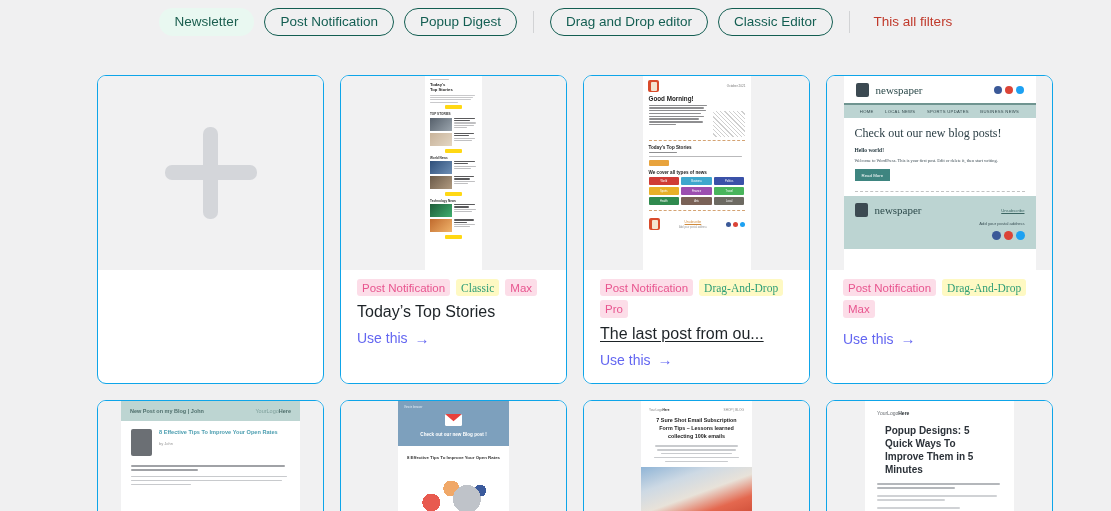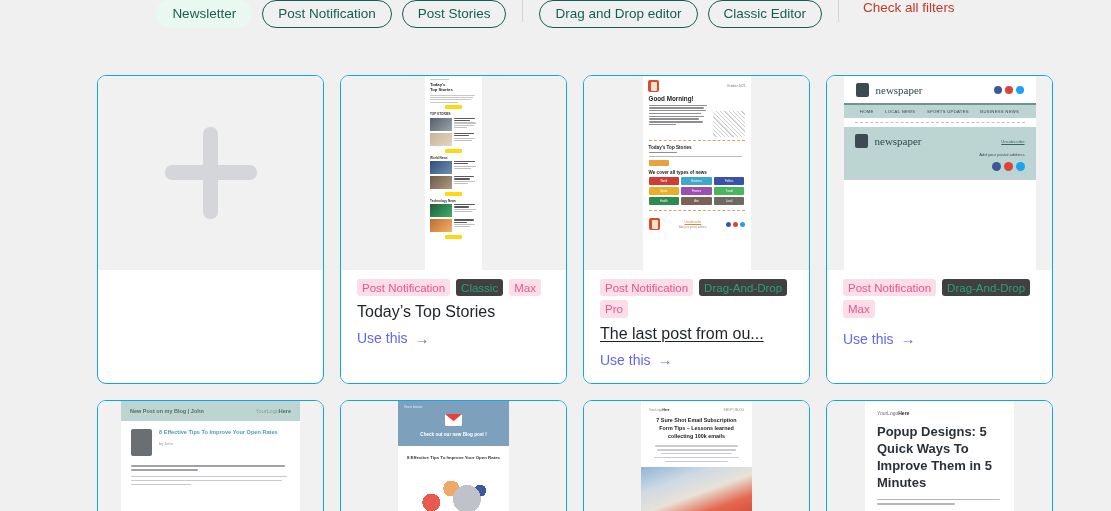--- a/index.html
+++ b/index.html
@@ -7,20 +7,21 @@
     width: 1111px; height: 511px;
     background: #f0f0f1;
     font-family: "Liberation Sans", sans-serif;
     overflow: hidden;
   }
 
   
   .filter-bar {
     height: 43px;
     display: flex;
+    align-items: center;
     justify-content: center;
     gap: 10px;
     background: #f0f0f1;
   }
   .pill {
     height: 28px;
     padding: 0 15px;
     border-radius: 14px;
     display: inline-flex;
     align-items: center;
@@ -134,21 +135,21 @@
     margin-bottom: 4px;
   }
   .tag {
     font-size: 11.5px;
     padding: 1.5px 5px;
     border-radius: 3px;
     line-height: 1.25;
     white-space: nowrap;
   }
   .tag.pink  { background: #fcdde8; color: #e8558f; }
-  .tag.mint  { background: #404040; color: #2f9e77; }
+  .tag.mint  { background: #fef9c3; color: #2f9e77; font-family: Liberation Serif, serif; }
   .card-title {
     font-size: 16px;
     color: #1d2327;
     margin-top: 3px;
     white-space: nowrap;
     overflow: hidden;
   }
   .card-title.underlined { text-decoration: underline; text-underline-offset: 2px; }
   .use-this {
     margin-top: 9px;
@@ -256,37 +257,37 @@
   .b3 .hd b { color: #333; }
   .b3 .h1 { text-align: center; font-size: 5.4px; font-weight: bold; color: #222; line-height: 1.45; padding: 0 9px; }
   .b3 .ln { height: 1.4px; background: #c9cbce; border-radius: 1px; margin: 0 12px 2.4px; }
   .b3 .img { height: 58px; margin-top: 5px; background:
       linear-gradient(160deg, #8fb4d6 0%, #cdd9e4 26%, #e8e2d9 48%, #e4684f 70%, #c4412c 100%); }
 
   .b4 { width: 149px; height: 155px; }
   .b4 .in { padding: 9px 12px 0; }
   .b4 .lg { font-size: 5px; color: #6b6f74; }
   .b4 .lg b { color: #2a3136; }
-  .b4 .h1 { font-size: 13px; font-weight: bold; color: #2b3138; line-height: 1.3; margin: 8px 0 7px; }
+  .b4 .h1 { font-size: 10px; font-weight: bold; color: #2b3138; line-height: 1.3; margin: 8px 8px 7px; }
   .b4 .ln { height: 1.7px; background: #b4b7bb; border-radius: 1px; margin-bottom: 2.6px; }
   .b4 .ln.lt { background: #d0d2d5; }
   .b4 .btn { background: #f0564f; color: #fff; font-size: 4.6px; padding: 5px 10px; border-radius: 9px; display: inline-block; margin: 7px 0 6px; }
 </style>
 </head>
 <body>
 
 <div class="filter-bar">
   <button class="pill active">Newsletter</button>
   <button class="pill">Post Notification</button>
-  <button class="pill">Post Stories</button>
+  <button class="pill">Popup Digest</button>
   <div class="sep"></div>
   <button class="pill">Drag and Drop editor</button>
   <button class="pill">Classic Editor</button>
   <div class="sep"></div>
-  <a class="clear-link">Check all filters</a>
+  <a class="clear-link">This all filters</a>
 </div>
 
 <div class="grid">
 
   <div class="card">
     <div class="scratch-top">
       <div class="plus"></div>
     </div>
   </div>
 
@@ -461,20 +462,26 @@
               <i style="background:#db4437"></i>
               <i style="background:#1da1f2"></i>
           </div>
         </div>
         <div class="nav">
           <span>HOME</span>
           <span>LOCAL NEWS</span>
           <span>SPORTS UPDATES</span>
           <span>BUSINESS NEWS</span>
         </div>
+        <div class="cont">
+          <div class="h1">Check out our new blog posts!</div>
+          <div class="h2">Hello world!</div>
+          <div class="p">Welcome to WordPress. This is your first post. Edit or delete it, then start writing.</div>
+          <div class="btn">Read More</div>
+        </div>
         <div class="hr"></div>
         <div class="ftr">
           <div class="ftrow">
             <div class="brand">
               <div class="globe"></div>
               <div class="mast">newspaper</div>
             </div>
             <div class="link">Unsubscribe</div>
           </div>
           <div class="addr">Add your postal address</div>

